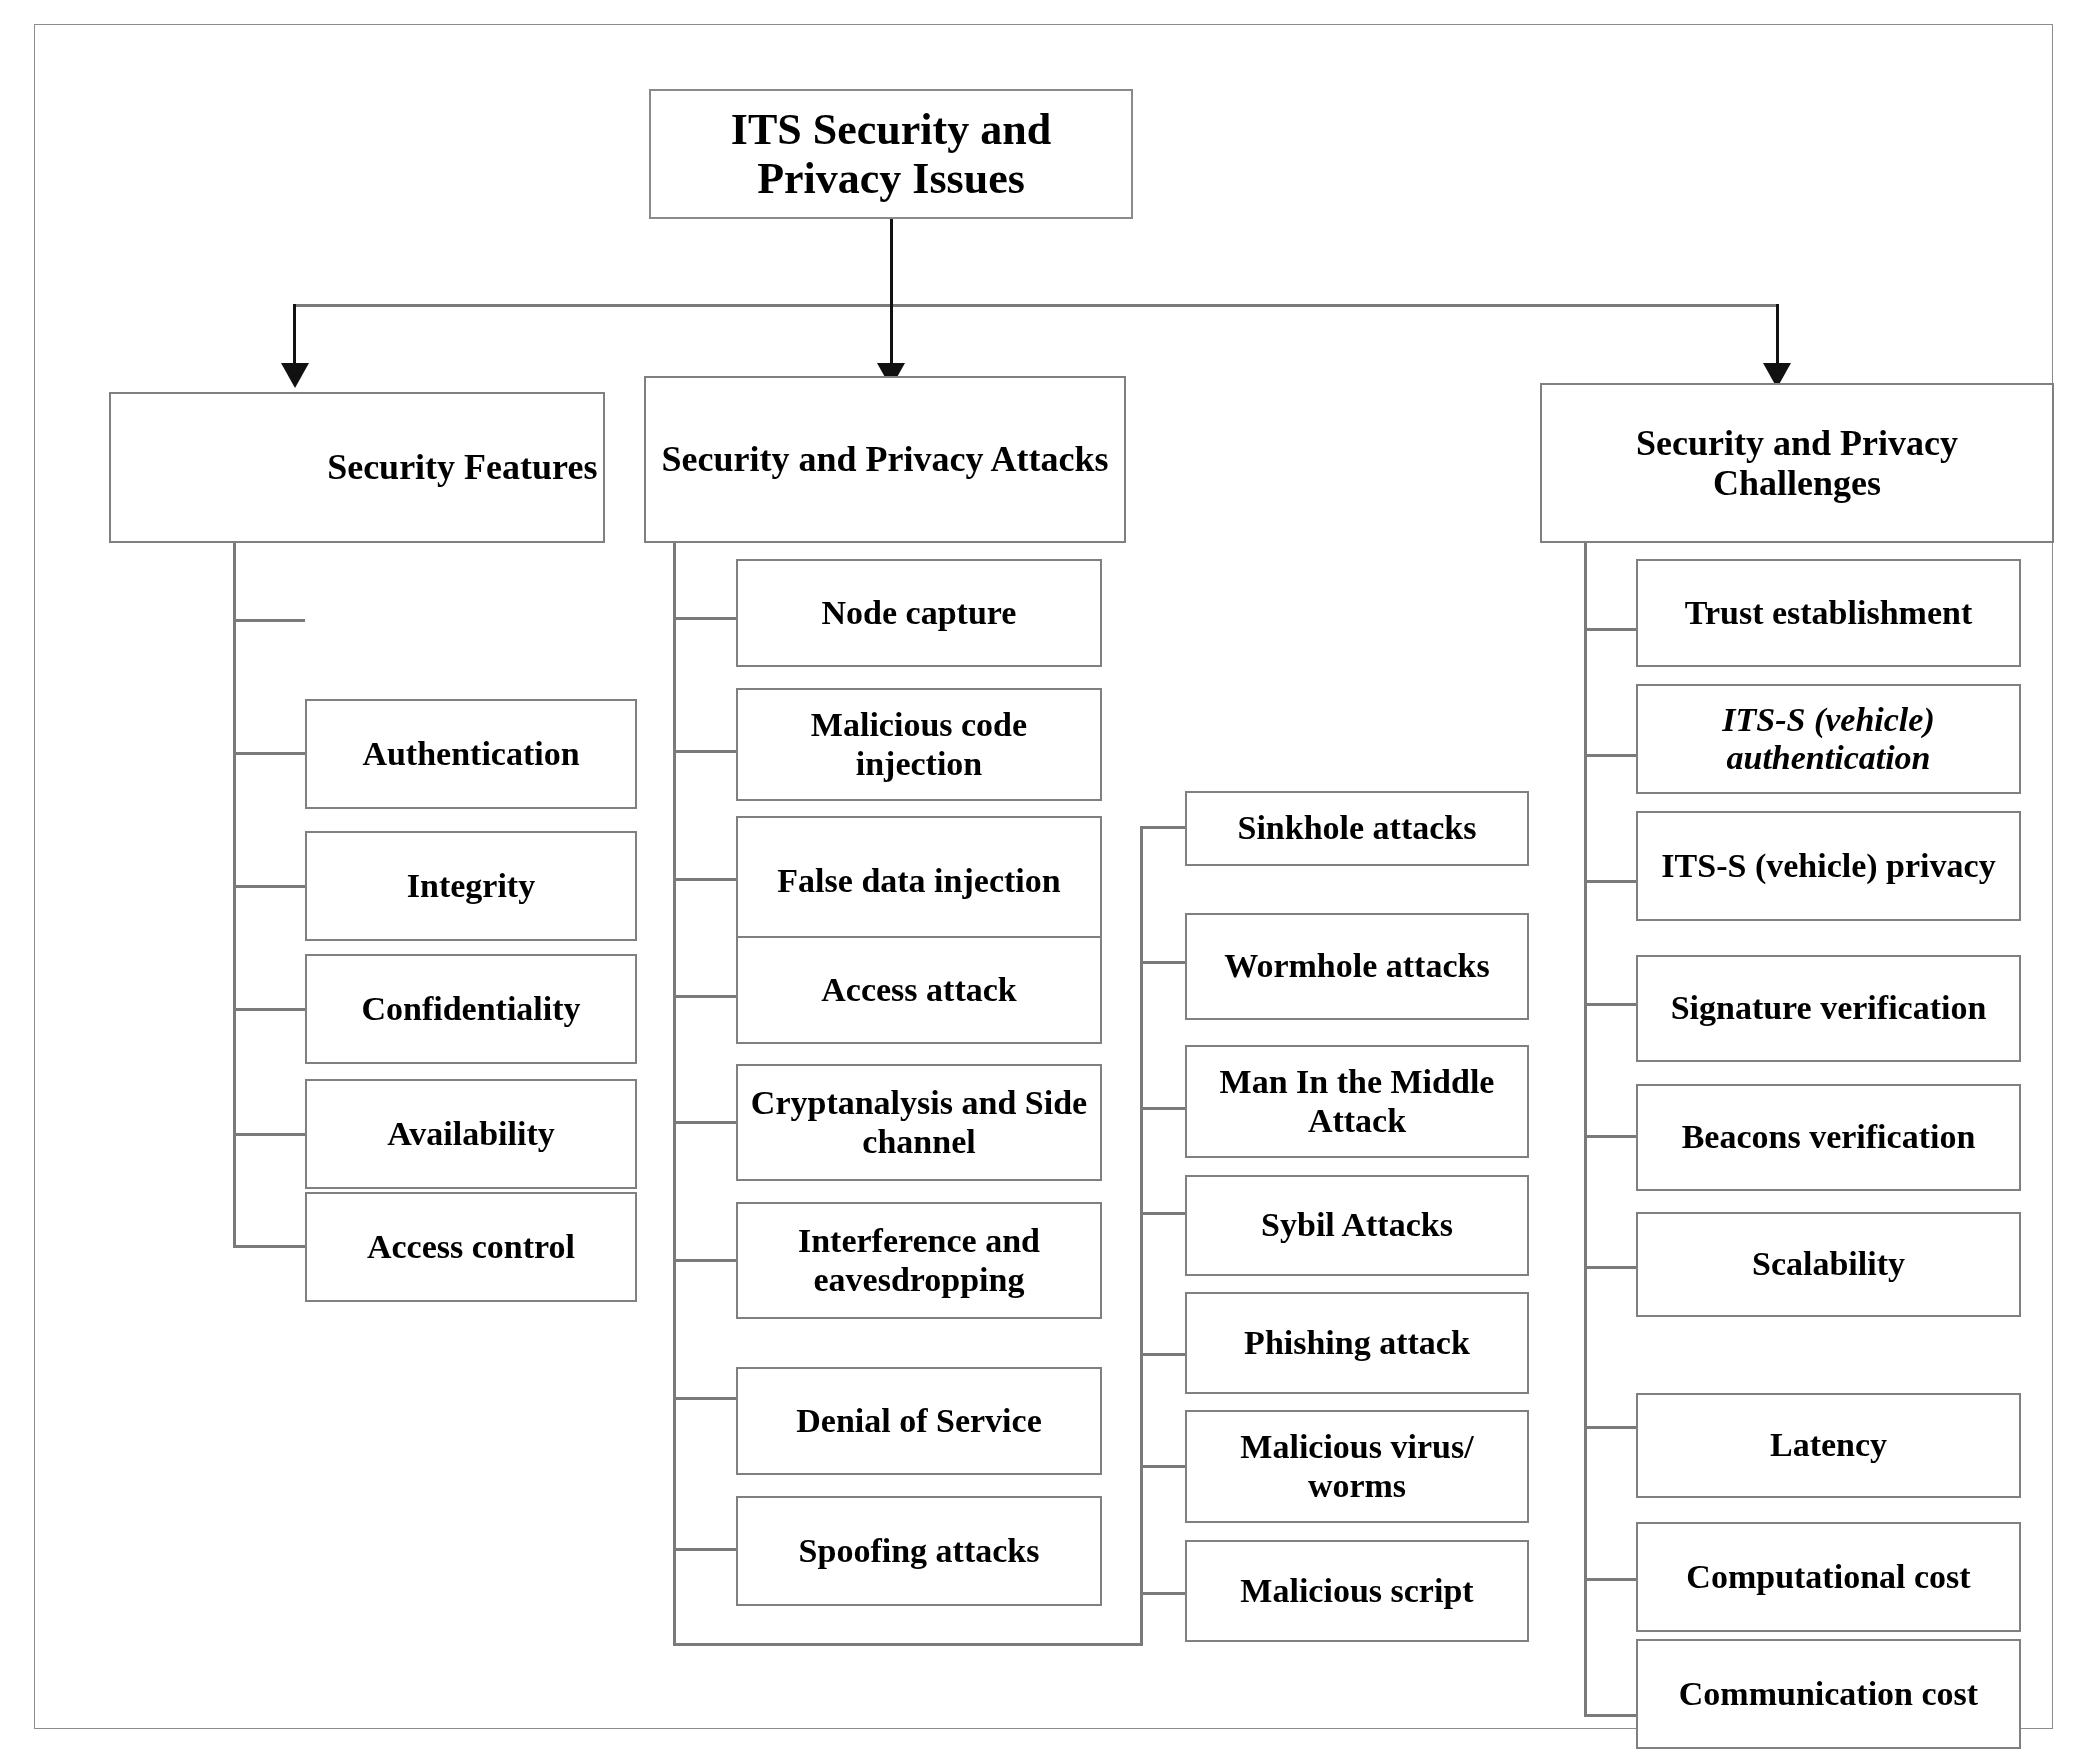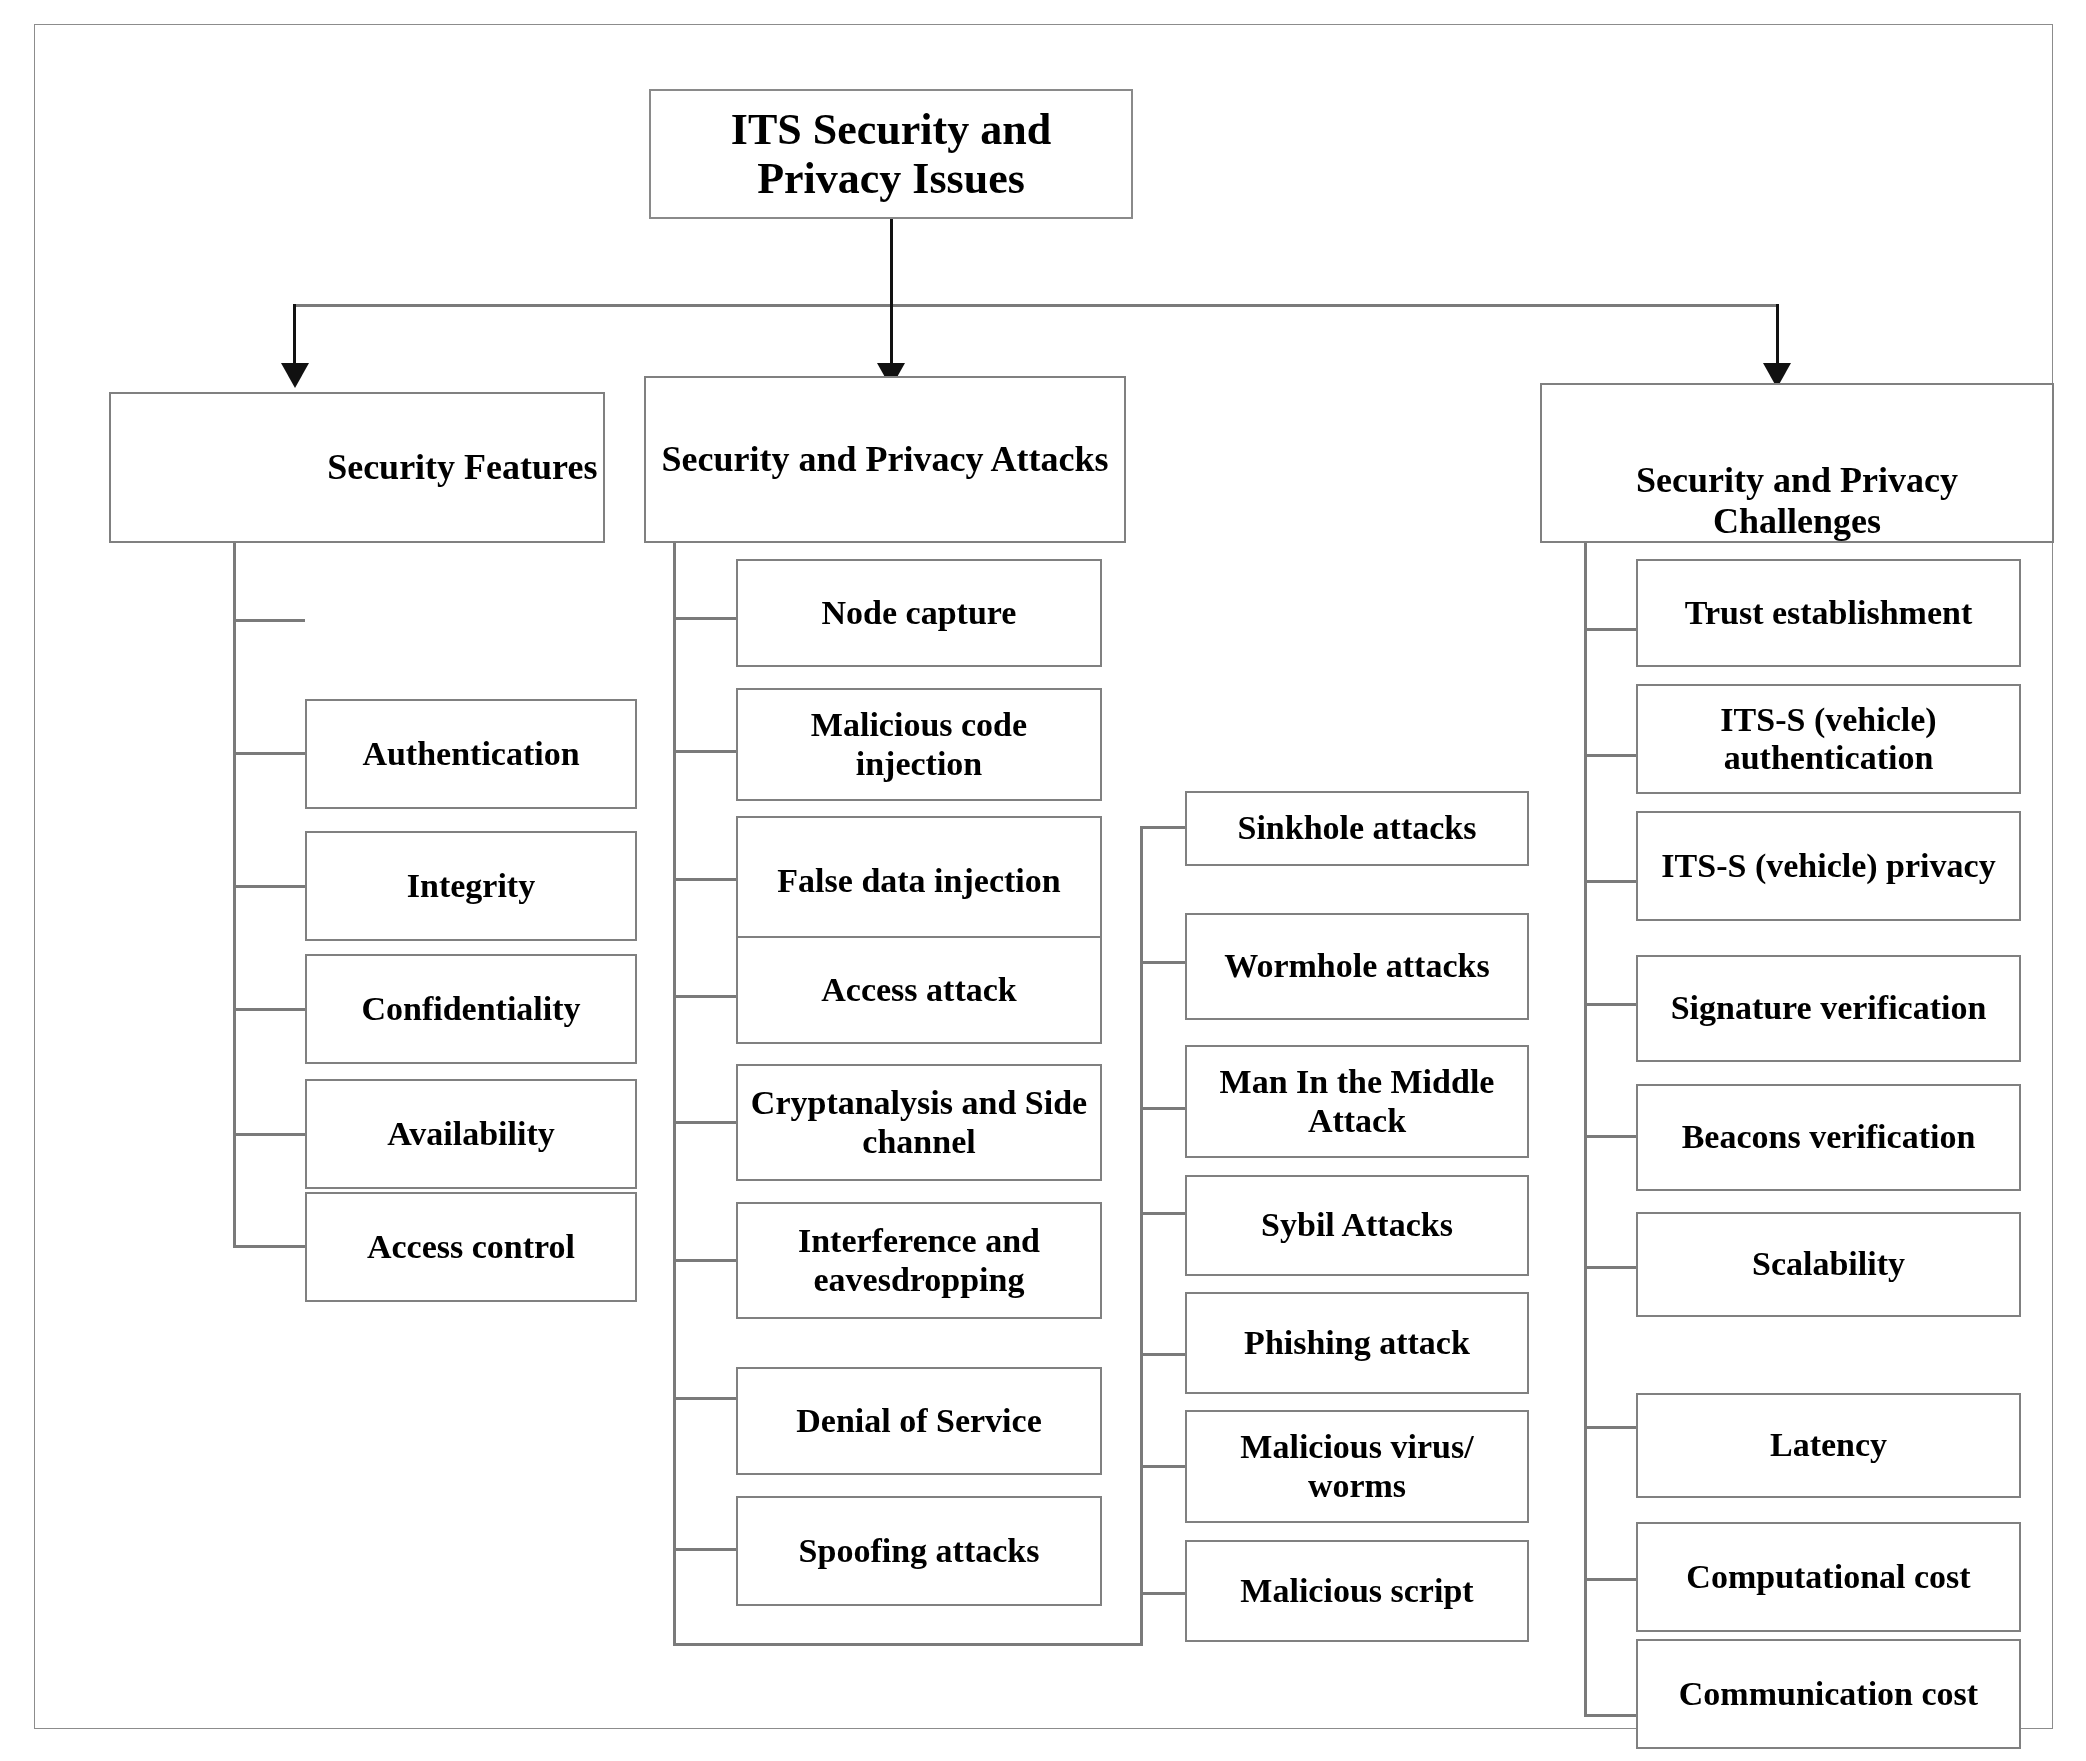--- a/index.html
+++ b/index.html
@@ -81,21 +81,21 @@
     <div class="arrow" style="left:1728px;top:338px;"></div>
 
     <div class="node cat" style="left:74px;top:367px;width:496px;height:151px;justify-content:flex-end;">
       <span>Security Features</span>
     </div>
 
     <div class="node cat" style="left:609px;top:351px;width:482px;height:167px;">
       <span>Security and Privacy Attacks</span>
     </div>
 
-    <div class="node cat" style="left:1505px;top:358px;width:514px;height:160px;align-items:flex-end;">
+    <div class="node cat" style="left:1505px;top:358px;width:514px;height:160px;">
       <span>Security and Privacy Challenges</span>
     </div>
 
     <div class="vline" style="left:198px;top:518px;width:3.4px;height:141px;"></div>
     <div class="vline" style="left:198px;top:659px;width:3.4px;height:562px;"></div>
 
     <div class="hline" style="left:198px;top:594px;width:72px;height:2.8px;"></div>
 
     <div class="node leaf" style="left:270px;top:674px;width:332px;height:110px;">
       <span>Authentication</span>
@@ -203,21 +203,21 @@
     </div>
     <div class="hline" style="left:1105px;top:1567px;width:45px;height:2.8px;"></div>
 
     <div class="vline" style="left:1549px;top:518px;width:3.4px;height:1174px;"></div>
 
     <div class="node leaf" style="left:1601px;top:534px;width:385px;height:108px;">
       <span>Trust establishment</span>
     </div>
     <div class="hline" style="left:1549px;top:603px;width:52px;height:2.8px;"></div>
 
-    <div class="node leaf" style="left:1601px;top:659px;width:385px;height:110px;">
+    <div class="node leaf" style="left:1601px;top:659px;width:385px;height:110px;font-style:italic;">
       <span>ITS-S (vehicle) authentication</span>
     </div>
     <div class="hline" style="left:1549px;top:729px;width:52px;height:2.8px;"></div>
 
     <div class="node leaf" style="left:1601px;top:786px;width:385px;height:110px;">
       <span>ITS-S (vehicle) privacy</span>
     </div>
     <div class="hline" style="left:1549px;top:855px;width:52px;height:2.8px;"></div>
 
     <div class="node leaf" style="left:1601px;top:930px;width:385px;height:107px;">

